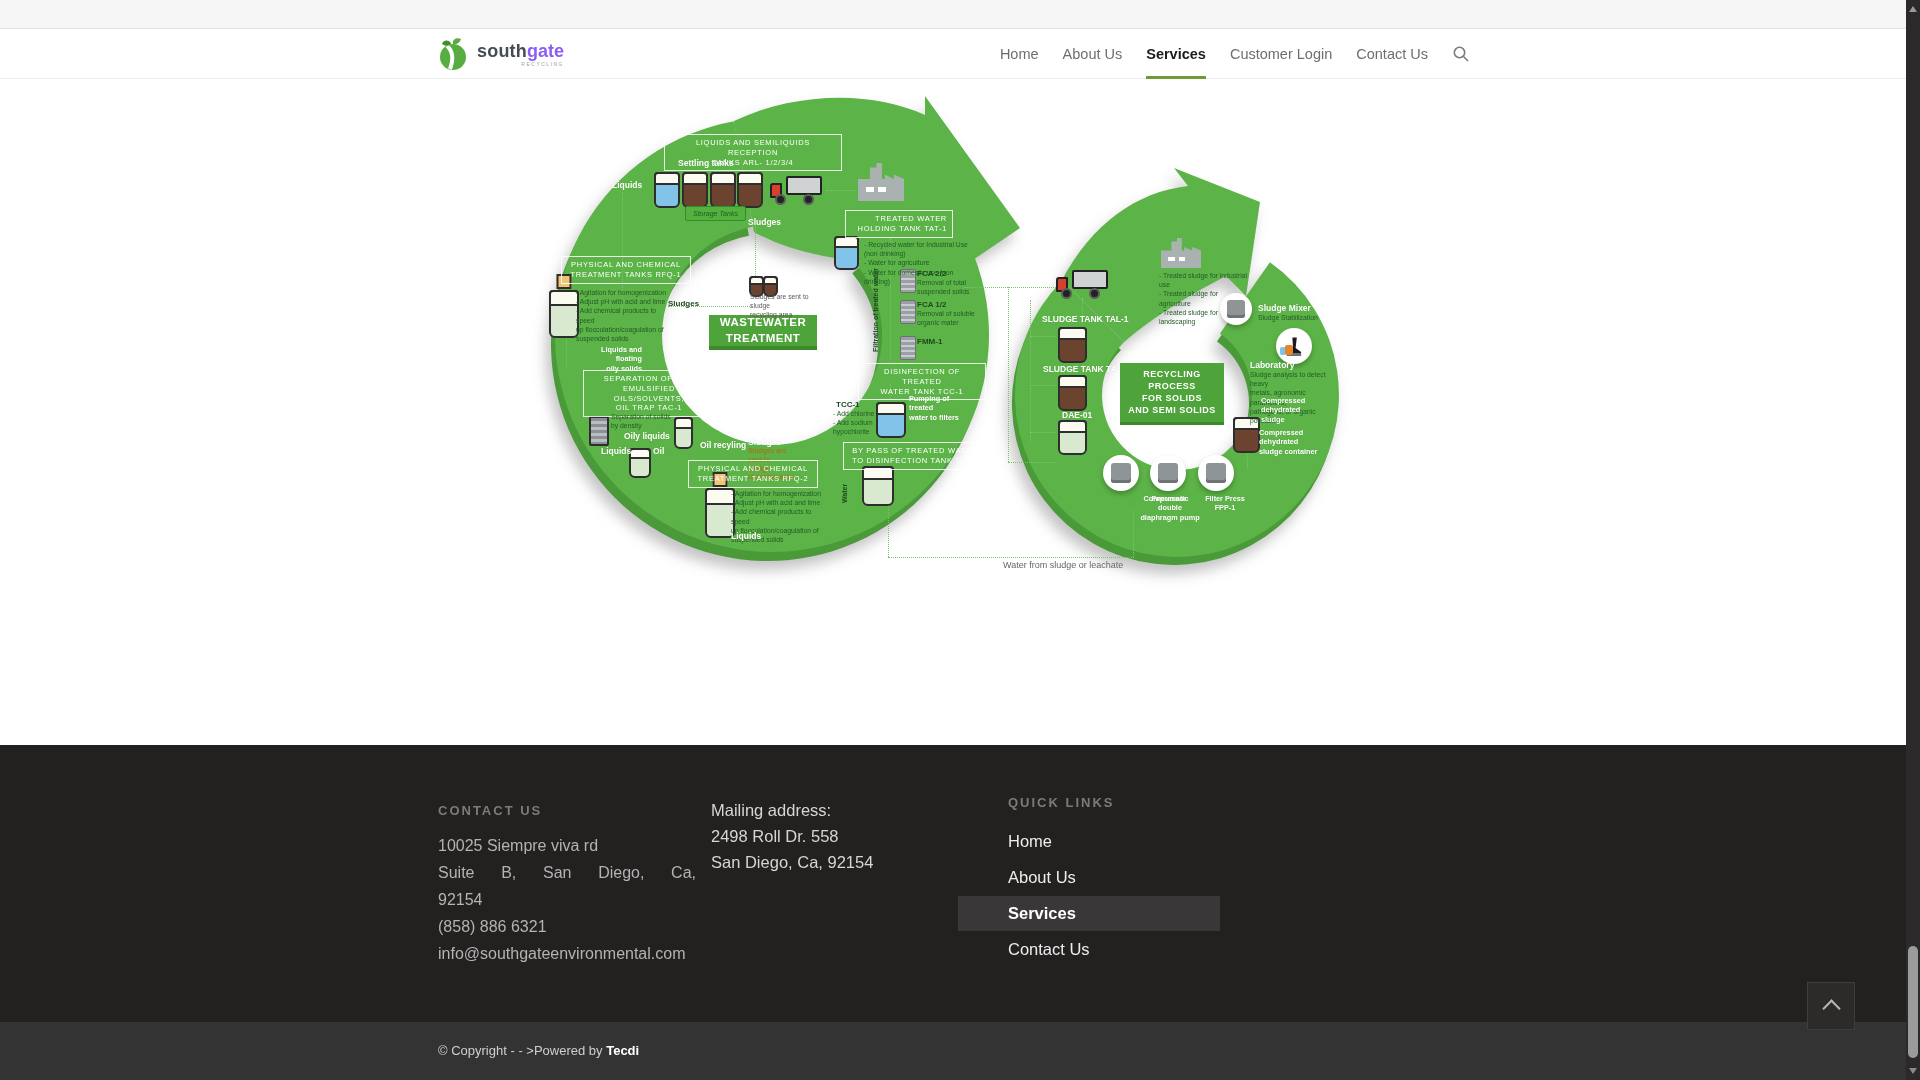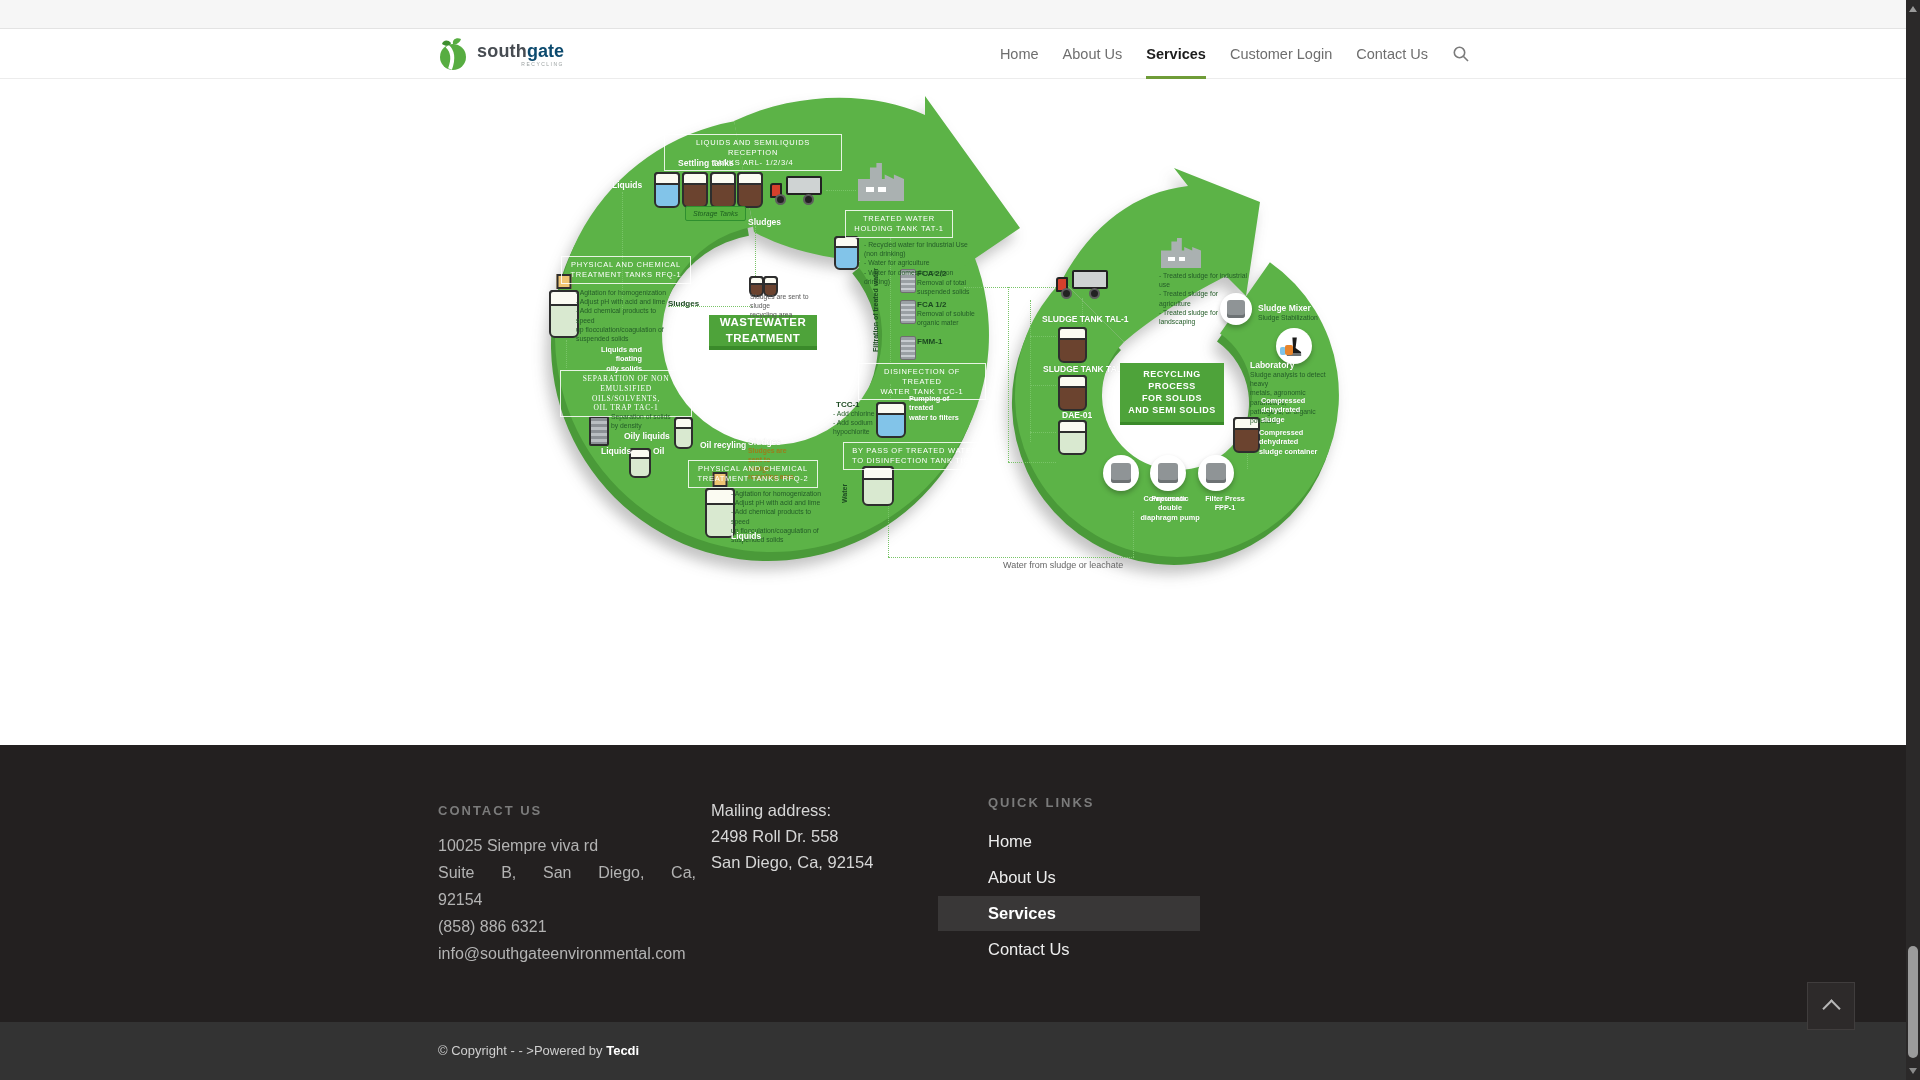--- a/index.html
+++ b/index.html
@@ -4,34 +4,34 @@
 <style>
   html,body{margin:0;padding:0}
   body{width:1920px;height:1080px;position:relative;overflow:hidden;background:#fff;
        font-family:"Liberation Sans",sans-serif}
   
   .topstrip{position:absolute;left:0;top:0;width:1920px;height:28px;background:#f6f6f6;border-bottom:1px solid #e3e3e3}
   header{position:absolute;left:0;top:29px;width:1920px;height:49px;background:#fff;border-bottom:1px solid #ececec}
   .logo{position:absolute;left:438px;top:8px;display:flex;align-items:center;cursor:pointer}
   .logo-text{margin-left:7px;line-height:1}
   .lt1{font-size:18px;font-weight:bold;color:#474c52;letter-spacing:.2px}
-  .lt2{font-size:18px;font-weight:bold;color:#0c4a6e}
+  .lt2{font-size:18px;font-weight:bold;color:#8b5cf6}
   .lt3{display:block;text-align:right;font-size:5px;color:#9aa0a0;letter-spacing:1.5px;margin-top:2px}
   .nav-wrap{position:absolute;right:450px;top:0;height:49px;display:flex;align-items:stretch;gap:24px}
   .nav-item{display:flex;align-items:center;position:relative;font-size:14.5px;color:#6e6e6e;cursor:pointer;white-space:nowrap}
   .nav-item.active{color:#1c1c1c;font-weight:bold}
   .nav-item.active::after{content:"";position:absolute;left:0;right:0;bottom:-1px;height:3px;background:#6f9c38}
   .search{display:flex;align-items:center;cursor:pointer}
   
   .diagram{position:absolute;left:0;top:0;width:1920px;height:760px}
   .rings{position:absolute;left:0;top:0}
   .dlbl{position:absolute;color:#fff;line-height:1.3;z-index:5;white-space:nowrap}
   .dlbl.wrap{white-space:normal}
   .dlbl.box{border:1px solid rgba(255,255,255,.85);padding:3px 5px;font-size:7.5px;letter-spacing:.7px;text-align:center}
-  .dlbl.left{text-align:center}
+  .dlbl.left{text-align:right}
   .dlbl.right{text-align:right}
   .dlbl.ctr{text-align:center}
   .dlbl.b{font-size:8.5px;font-weight:bold;text-shadow:0 0 1px rgba(0,0,0,.15)}
   .dlbl.sm{font-size:7.3px}
   .dlbl.bd{font-size:8px;font-weight:bold;color:#1c4a21}
   .dlbl.t{font-size:6.8px;color:#245c28;line-height:1.35}
   .dlbl.td{font-size:6.8px;color:#5a5a5a;line-height:1.3}
   .dlbl.ta{font-size:6.8px;color:#9b7d1c;font-weight:bold;line-height:1.3}
   .dlbl.gb{font-size:7px;font-style:italic;color:#1d5c20;background:#55b13e;border:1px solid #2f8f2f;padding:2px 7px;border-radius:2px}
   .dlbl.cb{background:#4ea33a;border-bottom:4px solid #3a8a2a;color:#fff;text-align:center;font-weight:bold;
@@ -214,21 +214,21 @@
         <div>- Agitation for homogenization</div>
         <div>- Adjust pH with acid and lime</div>
         <div>- Add chemical products to speed</div>
         <div>up flocculation/coagulation of</div>
         <div>suspended solids</div>
       </div>
       <div class="dlbl b sm right wrap" style="left: 578px; top: 345px; width: 64px;">
         <div>Liquids and floating</div>
         <div>oily solids</div>
       </div>
-      <div class="dlbl box wrap" style="left: 560px; top: 370px; width: 120px; font-family: Liberation Serif, serif;">
+      <div class="dlbl box wrap" style="left: 583px; top: 370px; width: 120px;">
         <div>SEPARATION OF NON</div>
         <div>EMULSIFIED OILS/SOLVENTS,</div>
         <div>OIL TRAP TAC-1</div>
       </div>
       <div class="dlbl t wrap" style="left: 611px; top: 412px; width: 64px;">
         <div>Separation of solids</div>
         <div>by density</div>
       </div>
       <div class="dlbl b" style="left: 624px; top: 431px;">
         <div>Oily liquids</div>
@@ -425,21 +425,21 @@
           <div>info@southgateenvironmental.com</div>
         </div>
     </div>
     <div class="f-col" style="left:273px;top:52px">
       <div class="mailing">
           <div>Mailing address:</div>
           <div>2498 Roll Dr. 558</div>
           <div>San Diego, Ca, 92154</div>
         </div>
     </div>
-    <div class="f-col" style="left:500px;top:50px">
+    <div class="f-col" style="left:520px;top:50px">
       <div class="f-heading" style="padding-left:50px">QUICK LINKS</div>
       <div class="ql">
           <div class="ql-row">Home</div>
           <div class="ql-row">About Us</div>
           <div class="ql-row active">Services</div>
           <div class="ql-row">Contact Us</div>
         </div>
     </div>
   </div>
 </footer>

